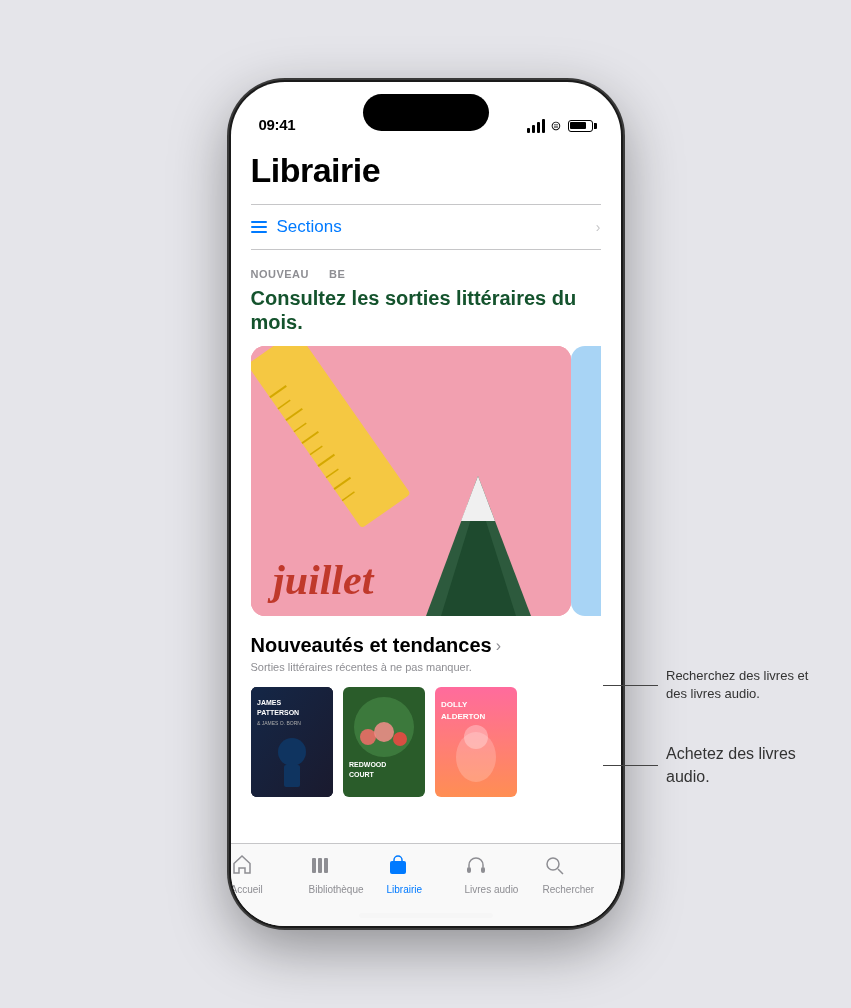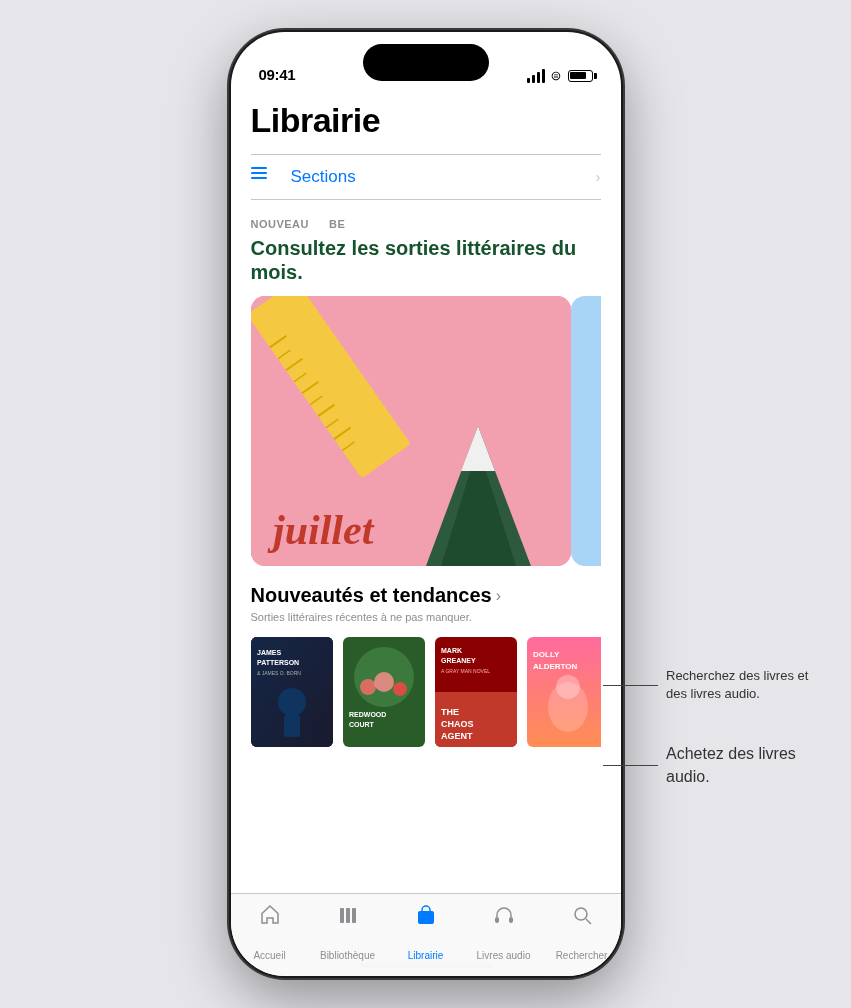--- a/index.html
+++ b/index.html
@@ -17,21 +17,21 @@
       width: 851px;
       height: 1008px;
       position: relative;
       display: flex;
       justify-content: center;
       align-items: center;
     }
 
     .phone-frame {
       width: 390px;
-      height: 944px;
+      height: 844px;
       background: #fff;
       border-radius: 54px;
       position: relative;
       overflow: hidden;
       box-shadow: 0 0 0 2px #1a1a1a, 0 0 0 4px #3a3a3a, 0 20px 60px rgba(0,0,0,0.4);
     }
 
     
     .dynamic-island {
       position: absolute;
@@ -149,21 +149,22 @@
       align-items: center;
       justify-content: space-between;
       border-top: 0.5px solid #c6c6c8;
       border-bottom: 0.5px solid #c6c6c8;
       padding: 12px 0;
       margin-bottom: 18px;
     }
 
     .sections-left {
       display: flex;
-      gap: 24px;
+      align-items: center;
+      gap: 10px;
     }
 
     .hamburger-icon {
       display: flex;
       flex-direction: column;
       gap: 3px;
     }
 
     .hamburger-line {
       width: 16px;
@@ -302,22 +303,22 @@
       display: flex;
       align-items: flex-start;
       padding-top: 10px;
       z-index: 10;
     }
 
     .tab-item {
       flex: 1;
       display: flex;
       flex-direction: column;
-      align-items: center;
-      gap: 20px;
+      align-items: flex-start;
+      gap: 4px;
       cursor: pointer;
     }
 
     .tab-icon {
       font-size: 22px;
       line-height: 1;
     }
 
     .tab-label {
       font-size: 10px;
@@ -475,32 +476,20 @@
                 <circle cx="41" cy="40" r="30" fill="#4a8c4a" opacity="0.6"></circle>
                 <text x="6" y="80" font-size="7" font-weight="700" fill="white" font-family="Arial">REDWOOD</text>
                 <text x="6" y="90" font-size="7" font-weight="700" fill="white" font-family="Arial">COURT</text>
 
                 <circle cx="25" cy="50" r="8" fill="#ff6b6b" opacity="0.8"></circle>
                 <circle cx="41" cy="45" r="10" fill="#ff8e8e" opacity="0.8"></circle>
                 <circle cx="57" cy="52" r="7" fill="#ff4444" opacity="0.8"></circle>
               </svg>
             </div>
 
-            <div class="book-cover">
-              <svg viewBox="0 0 82 110" xmlns="http://www.w3.org/2000/svg">
-                <rect width="82" height="110" fill="#8b0000"></rect>
-                <rect x="0" y="55" width="82" height="55" fill="#c0392b"></rect>
-                <text x="6" y="16" font-size="7" font-weight="700" fill="white" font-family="Arial">MARK</text>
-                <text x="6" y="26" font-size="7" font-weight="700" fill="white" font-family="Arial">GREANEY</text>
-                <text x="6" y="36" font-size="5" fill="#ffaaaa" font-family="Arial">A GRAY MAN NOVEL</text>
-                <text x="6" y="78" font-size="9" font-weight="700" fill="white" font-family="Arial">THE</text>
-                <text x="6" y="90" font-size="9" font-weight="700" fill="white" font-family="Arial">CHAOS</text>
-                <text x="6" y="102" font-size="9" font-weight="700" fill="white" font-family="Arial">AGENT</text>
-              </svg>
-            </div>
 
             <div class="book-cover">
               <svg viewBox="0 0 82 110" xmlns="http://www.w3.org/2000/svg">
                 <defs>
                     <linearGradient id="ald" x1="0" y1="0" x2="0" y2="1">
                       <stop offset="0%" stop-color="#ff6b9d"></stop>
                       <stop offset="100%" stop-color="#ff8e53"></stop>
                     </linearGradient>
                   </defs>
                 <rect width="82" height="110" fill="url(#ald)"></rect>

